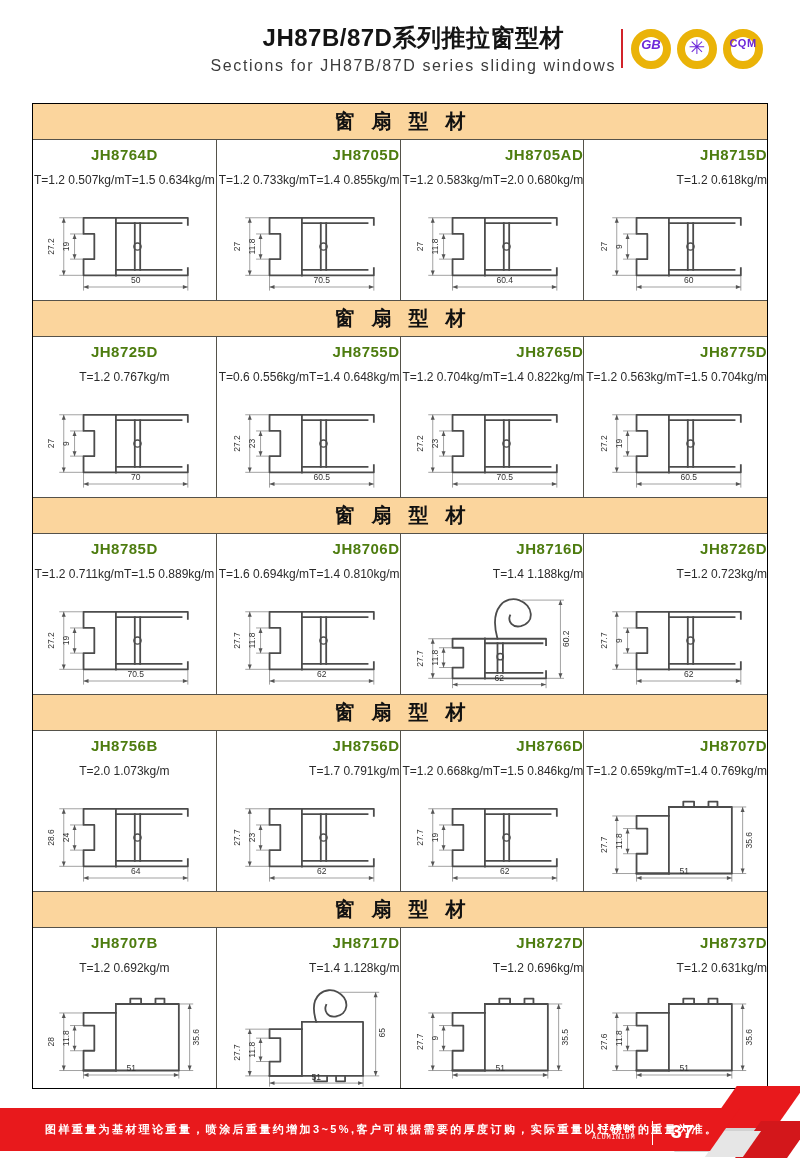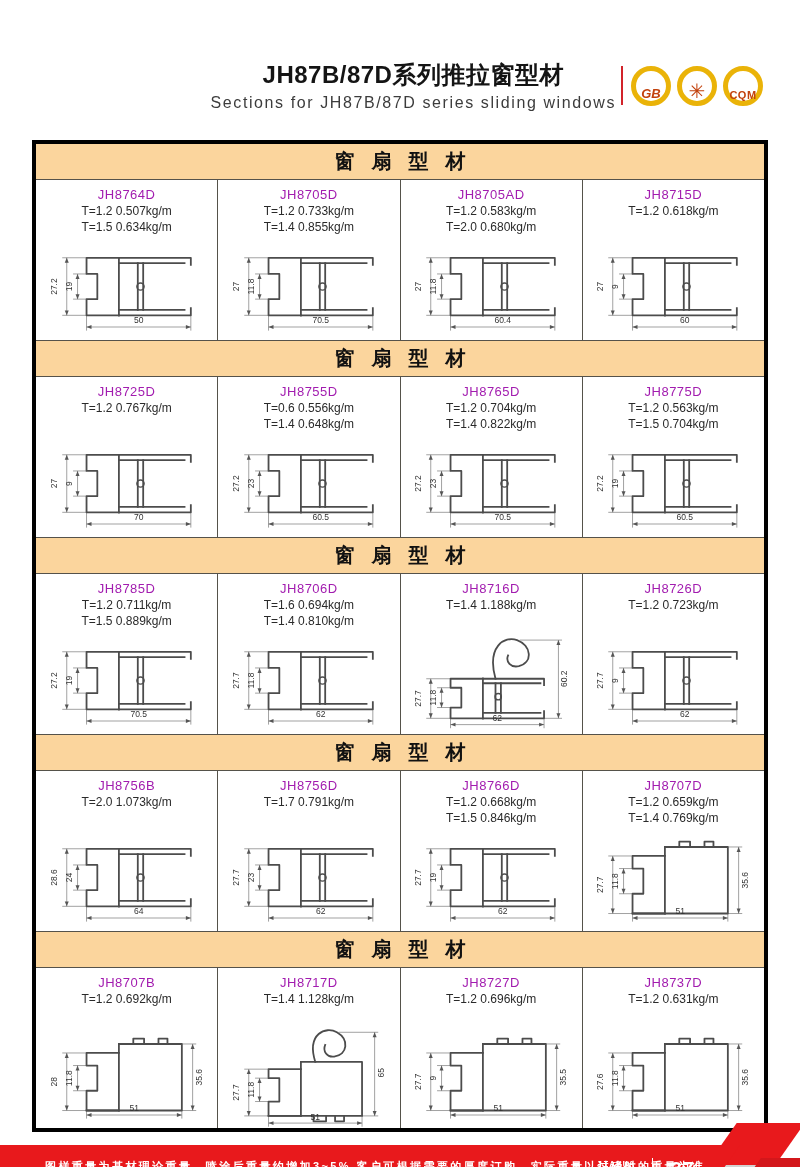--- a/index.html
+++ b/index.html
@@ -1,40 +1,40 @@
 <!DOCTYPE html>
 <html><head>
 <meta charset="utf-8">
 <style>
   html,body{margin:0;padding:0;background:#ffffff;}
   body{width:800px;height:1167px;font-family:"Liberation Sans",sans-serif;position:relative;overflow:hidden;}
-  .page{position:absolute;inset:0;background:#fff;margin-top:37px;}
+  .page{position:absolute;inset:0;background:#fff;}
 
   
   .hdr-titles{position:absolute;top:22px;right:184px;text-align:center;}
   .hdr-title{font-size:24px;font-weight:bold;color:#141414;letter-spacing:0.5px;white-space:nowrap;}
   .hdr-sub{font-size:16px;color:#3c3c3c;letter-spacing:1.6px;margin-top:3px;white-space:nowrap;}
   .hdr-sep{position:absolute;top:29px;left:621px;width:2px;height:39px;background:#d2232a;}
   .logos{position:absolute;top:29px;left:631px;display:flex;gap:6px;}
-  .logo{width:40px;height:40px;border:5px solid #eab308;border-radius:50%;box-sizing:border-box;
-        display:flex;align-items:flex-end;justify-content:center;color:#c2410c;background:#fff;}
+  .logo{width:40px;height:40px;border:8px solid #eab308;border-radius:50%;box-sizing:border-box;
+        display:flex;align-items:flex-start;justify-content:center;color:#6d28d9;background:#fff;}
   .logo-gb span{font-size:13px;font-weight:bold;font-style:italic;}
   .logo-medal span{font-size:20px;line-height:1;}
   .logo-cqm span{font-size:11px;font-weight:bold;letter-spacing:0.5px;}
 
   
-  .table{position:absolute;left:32px;top:103px;width:736px;border:4px solid #000000;box-sizing:border-box;background:#fff;}
+  .table{position:absolute;left:32px;top:103px;width:736px;border:1px solid #000000;box-sizing:border-box;background:#fff;}
   .banner{height:35px;line-height:35px;background:#fbd59d;border-top:1px solid #55524a;border-bottom:1px solid #55524a;
           text-align:center;font-size:20px;font-weight:bold;color:#111;letter-spacing:0.85em;text-indent:0.85em;}
   .psec:first-child .banner{border-top:none;}
   .cells{display:flex;height:160px;}
   .cell{flex:1 1 0;min-width:0;display:flex;flex-direction:column;align-items:center;padding-top:7px;box-sizing:border-box;}
-  .cell + .cell{border-left:1px solid #55524a;}
-  .code{font-size:13px;color:#a21caf;letter-spacing:0.5px;line-height:16px;}
-  .specs{height:35px;display:flex;flex-direction:column;align-items:center;justify-content:flex-start;}
+  .cell + .cell{border-left:1px solid #55524a;align-items:flex-end;}
+  .code{font-size:15px;color:#4d7c0f;letter-spacing:0.5px;line-height:16px;font-weight:bold;}
+  .specs{height:35px;display:flex;flex-direction:row;align-items:center;justify-content:flex-start;}
   .spec{font-size:12px;color:#2a2a2a;line-height:16px;white-space:nowrap;}
   svg.profile{width:180px;height:104px;display:block;margin-top:0px;}
   .pf{fill:none;stroke:#4c4c4c;stroke-width:2;stroke-linejoin:round;stroke-linecap:square;}
   .pfc{fill:none;stroke:#4c4c4c;stroke-width:1.6;}
   .dl{fill:none;stroke:#6a6a6a;stroke-width:0.7;}
   .ar{fill:#555;stroke:none;}
   text.dim{font-family:"Liberation Sans",sans-serif;font-size:9.5px;fill:#333;}
 
   
   .footband{position:absolute;left:0;top:1108px;width:740px;height:43px;background:#e8191c;

